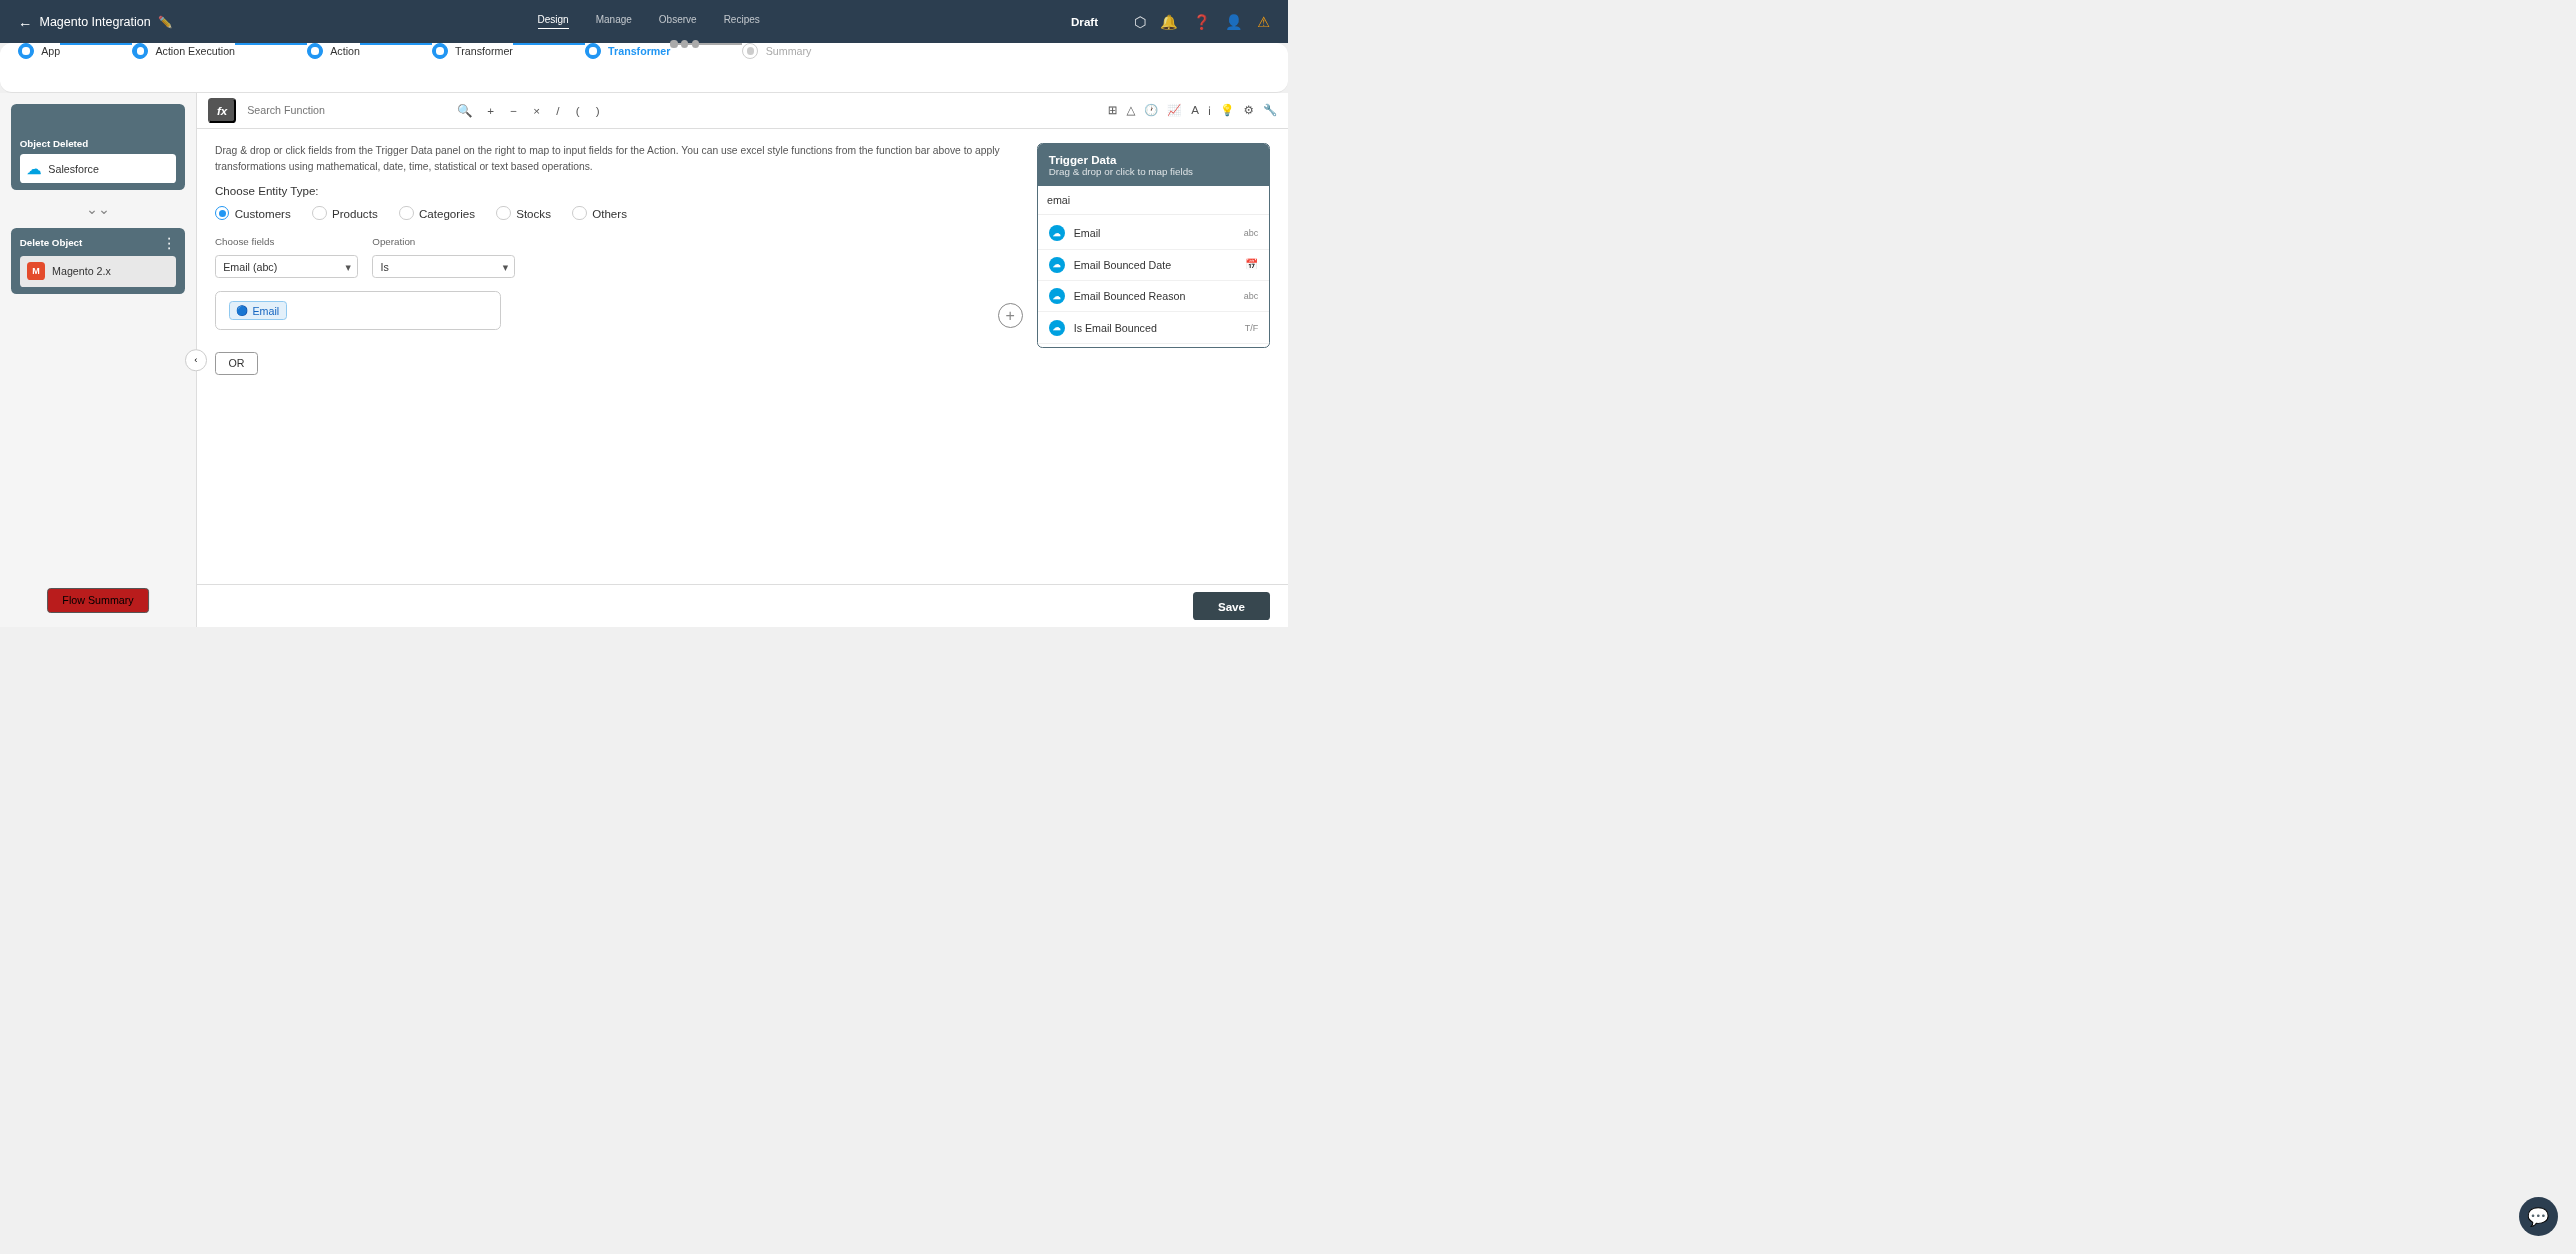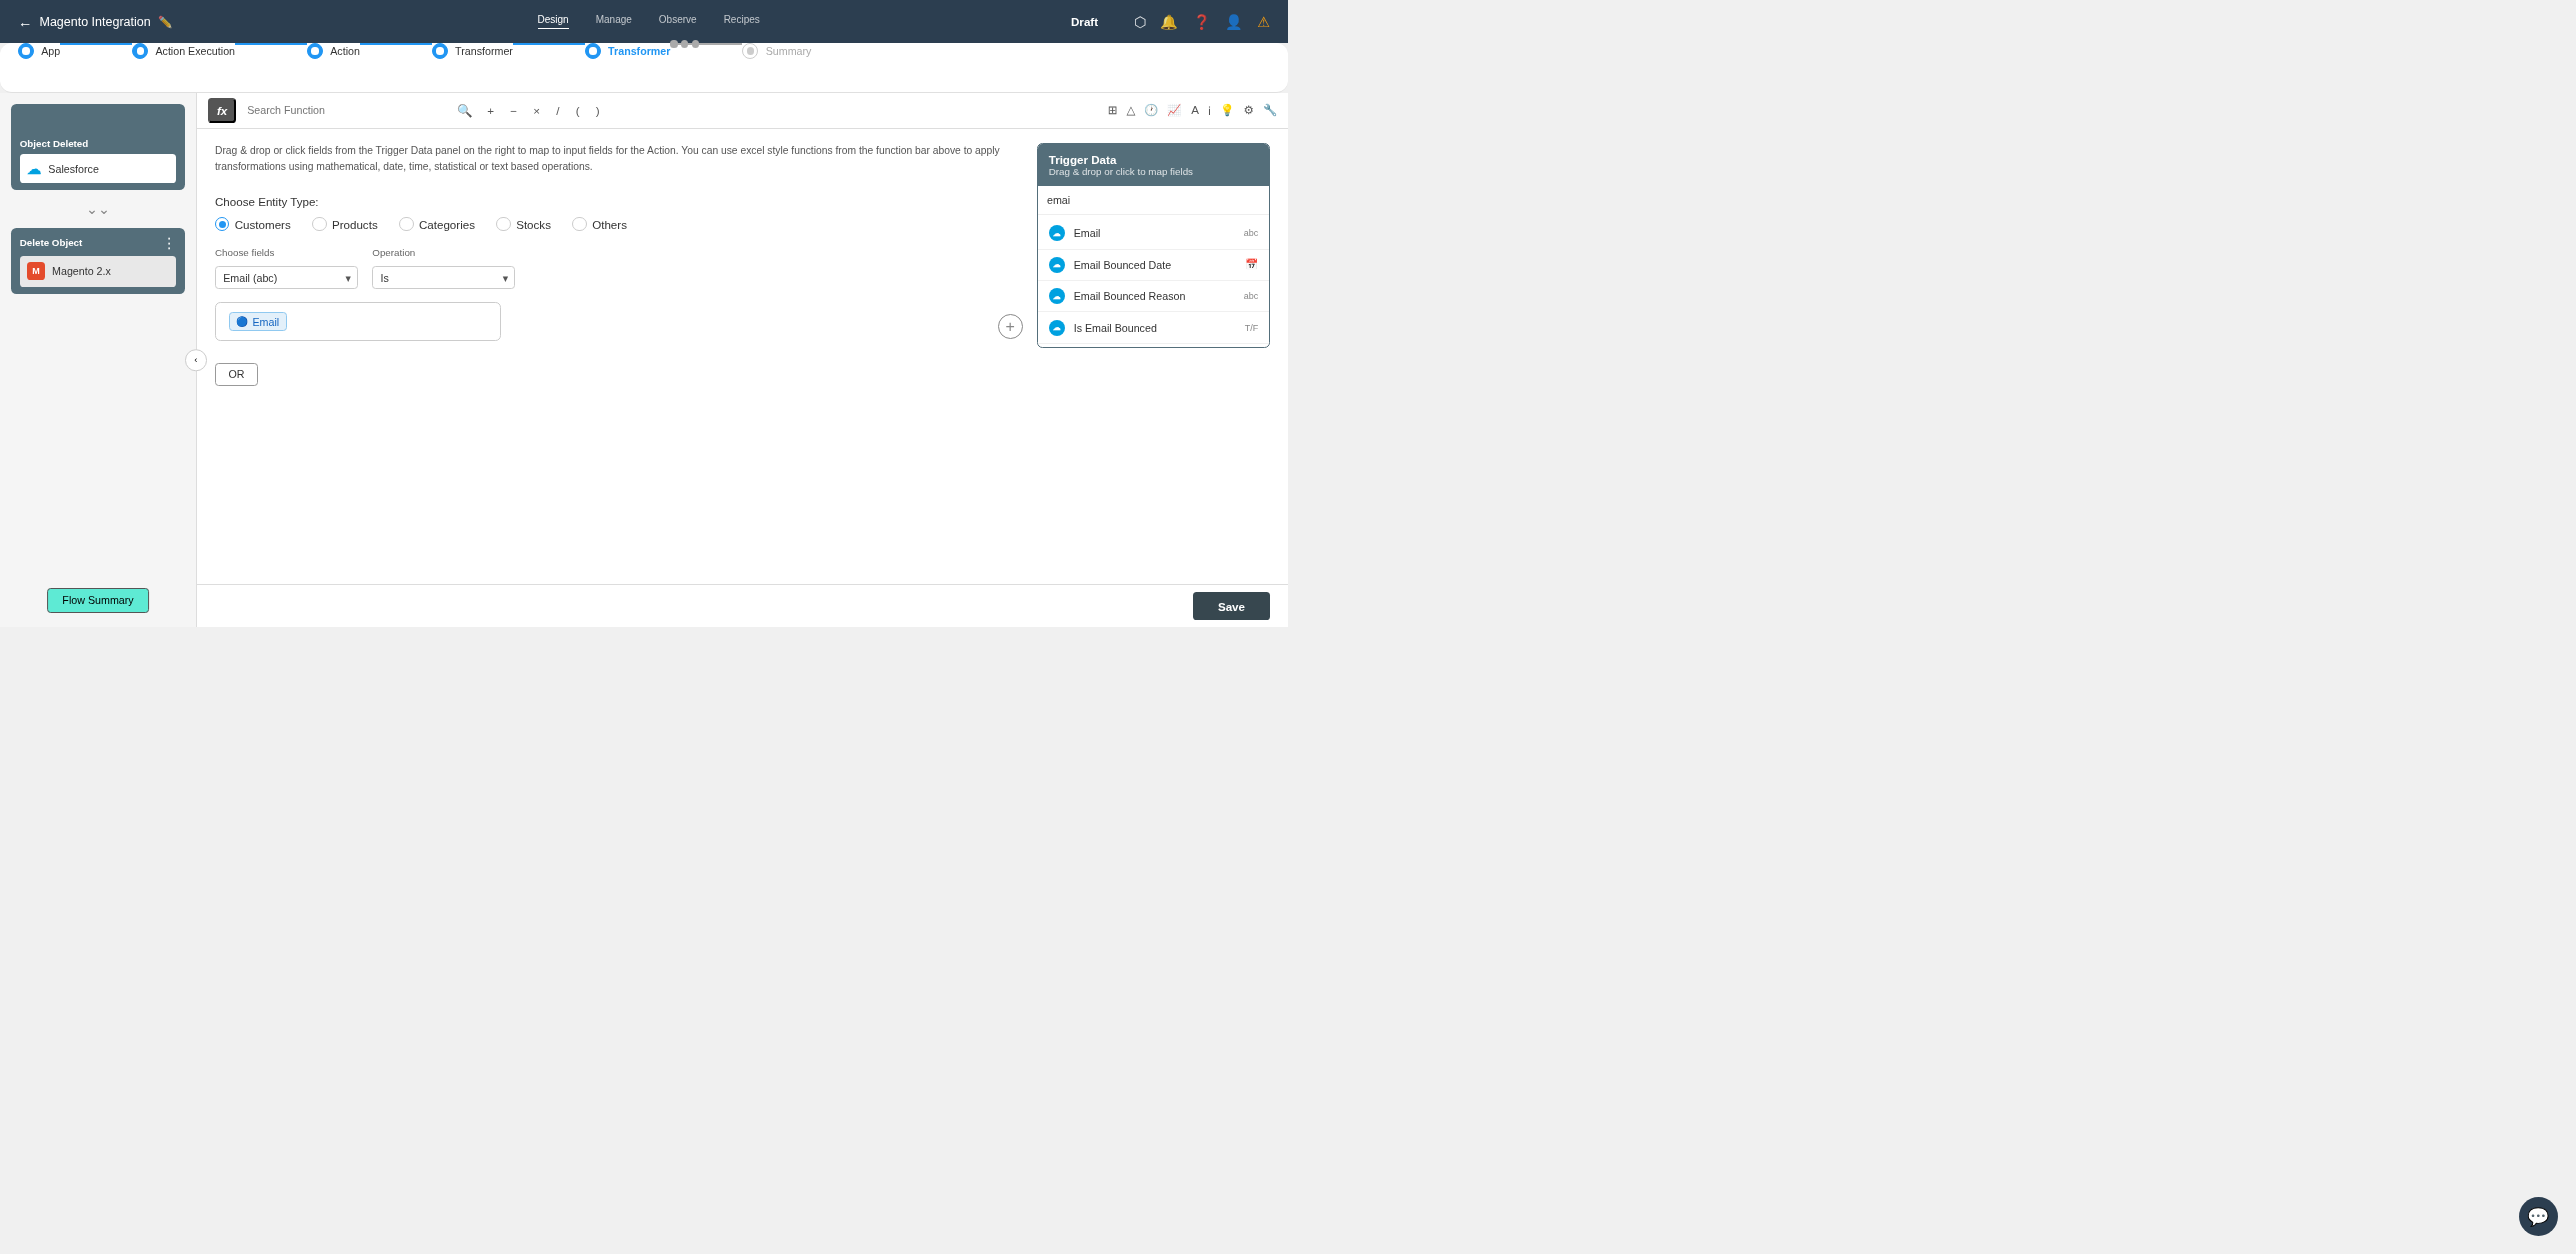--- a/index.html
+++ b/index.html
@@ -118,21 +118,21 @@
       gap: 7.2px;
       color: #333;
       font-size: 10.7px;
     }
     .mg-icon {
       width: 18px; height: 18px; background: #e44c2c; border-radius: 3.6px;
       display: flex; align-items: center; justify-content: center; color: white; font-size: 9px; font-weight: bold;
     }
     .flow-summary-btn {
       position: absolute; bottom: 14.3px; left: 50%; transform: translateX(-50%);
-      border: 1.3px solid #555; background: #5eead4; padding: 5.4px 14.3px; border-radius: 3.6px;
+      border: 1.3px solid #555; background: #b91c1c; padding: 5.4px 14.3px; border-radius: 3.6px;
       cursor: pointer; font-size: 10.7px; font-weight: 500; white-space: nowrap;
     }
     .collapse-btn {
       position: absolute; right: -10.7px; top: 50%; transform: translateY(-50%);
       width: 21.5px; height: 21.5px; background: white; border: 0.9px solid #ccc;
       border-radius: 50%; display: flex; align-items: center; justify-content: center;
       cursor: pointer; font-size: 9.8px; z-index: 10;
     }
 
     
@@ -192,21 +192,21 @@
       gap: 14.3px;
       overflow: hidden;
     }
     .main-content {
       flex: 1;
     }
     .instruction-text {
       font-size: 10.3px;
       color: #555;
       line-height: 1.5;
-      margin-bottom: 21px;
+      margin-bottom: 10px;
     }
     .entity-type-label {
       font-size: 11.6px; color: #333; margin-bottom: 9px; font-weight: 400;
     }
     .radio-group {
       display: flex; gap: 21.5px; margin-bottom: 16px; flex-wrap: wrap;
     }
     .radio-item {
       display: flex; align-items: center; gap: 5.4px; cursor: pointer;
     }

